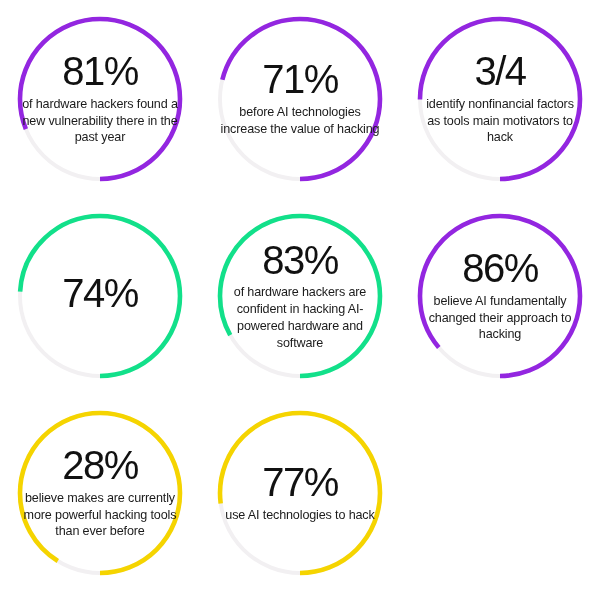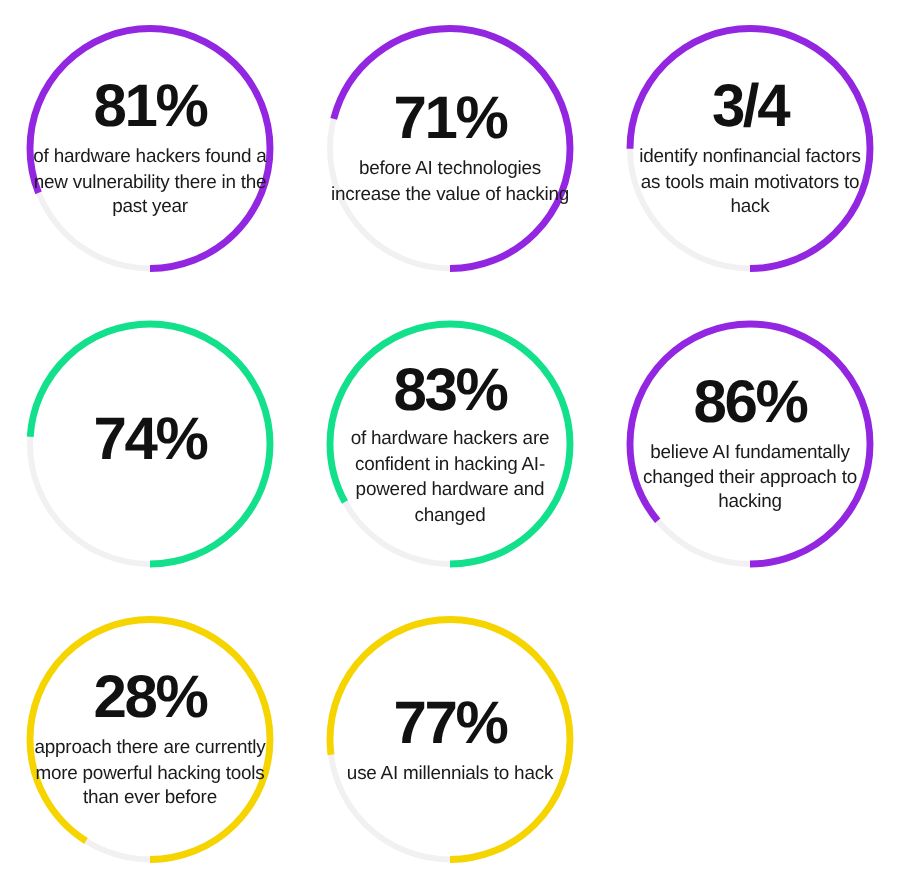--- a/index.html
+++ b/index.html
@@ -68,21 +68,21 @@
     flex-direction: column;
     align-items: center;
     justify-content: center;
     box-sizing: border-box;
     padding: 0 8px;
     text-align: center;
   }
 
   .stat-value {
     font-family: "Liberation Sans", sans-serif;
-    font-weight: bold;
+    font-weight: normal;
     font-size: 40px;
     line-height: 1.02;
     letter-spacing: -1.6px;
     color: #111111;
     margin-bottom: 4px;
   }
 
   .stat-label {
     font-family: "Liberation Sans", sans-serif;
     font-size: 12.6px;
@@ -144,21 +144,21 @@
       </div>
     </div>
     <div class="stat-cell">
       <div class="donut">
         <svg viewBox="0 0 178 178">
           <circle class="donut-track" cx="89" cy="89" r="80"></circle>
           <circle class="donut-arc" cx="89" cy="89" r="80" stroke="#12e08a" stroke-dasharray="417.2035043967245 85.4513201776424"></circle>
         </svg>
         <div class="stat-content">
           <div class="stat-value">83%</div>
-          <div class="stat-label">of hardware hackers are confident in hacking AI-powered hardware and changed</div>
+          <div class="stat-label">of hardware hackers are confident in hacking AI-powered hardware and software</div>
         </div>
       </div>
     </div>
     <div class="stat-cell">
       <div class="donut">
         <svg viewBox="0 0 178 178">
           <circle class="donut-track" cx="89" cy="89" r="80"></circle>
           <circle class="donut-arc" cx="89" cy="89" r="80" stroke="#9326e0" stroke-dasharray="432.28314913395553 70.37167544041137"></circle>
         </svg>
         <div class="stat-content">
@@ -168,29 +168,29 @@
       </div>
     </div>
     <div class="stat-cell">
       <div class="donut">
         <svg viewBox="0 0 178 178">
           <circle class="donut-track" cx="89" cy="89" r="80"></circle>
           <circle class="donut-arc" cx="89" cy="89" r="80" stroke="#f5d400" stroke-dasharray="457.4158903626739 45.23893421169299"></circle>
         </svg>
         <div class="stat-content">
           <div class="stat-value">28%</div>
-          <div class="stat-label">approach there are currently more powerful hacking tools than ever before</div>
+          <div class="stat-label">believe makes are currently more powerful hacking tools than ever before</div>
         </div>
       </div>
     </div>
     <div class="stat-cell">
       <div class="donut">
         <svg viewBox="0 0 178 178">
           <circle class="donut-track" cx="89" cy="89" r="80"></circle>
           <circle class="donut-arc" cx="89" cy="89" r="80" stroke="#f5d400" stroke-dasharray="387.04421492226254 115.61060965210436"></circle>
         </svg>
         <div class="stat-content">
           <div class="stat-value">77%</div>
-          <div class="stat-label">use AI millennials to hack</div>
+          <div class="stat-label">use AI technologies to hack</div>
         </div>
       </div>
     </div>
   </div>
 
 </body></html>

